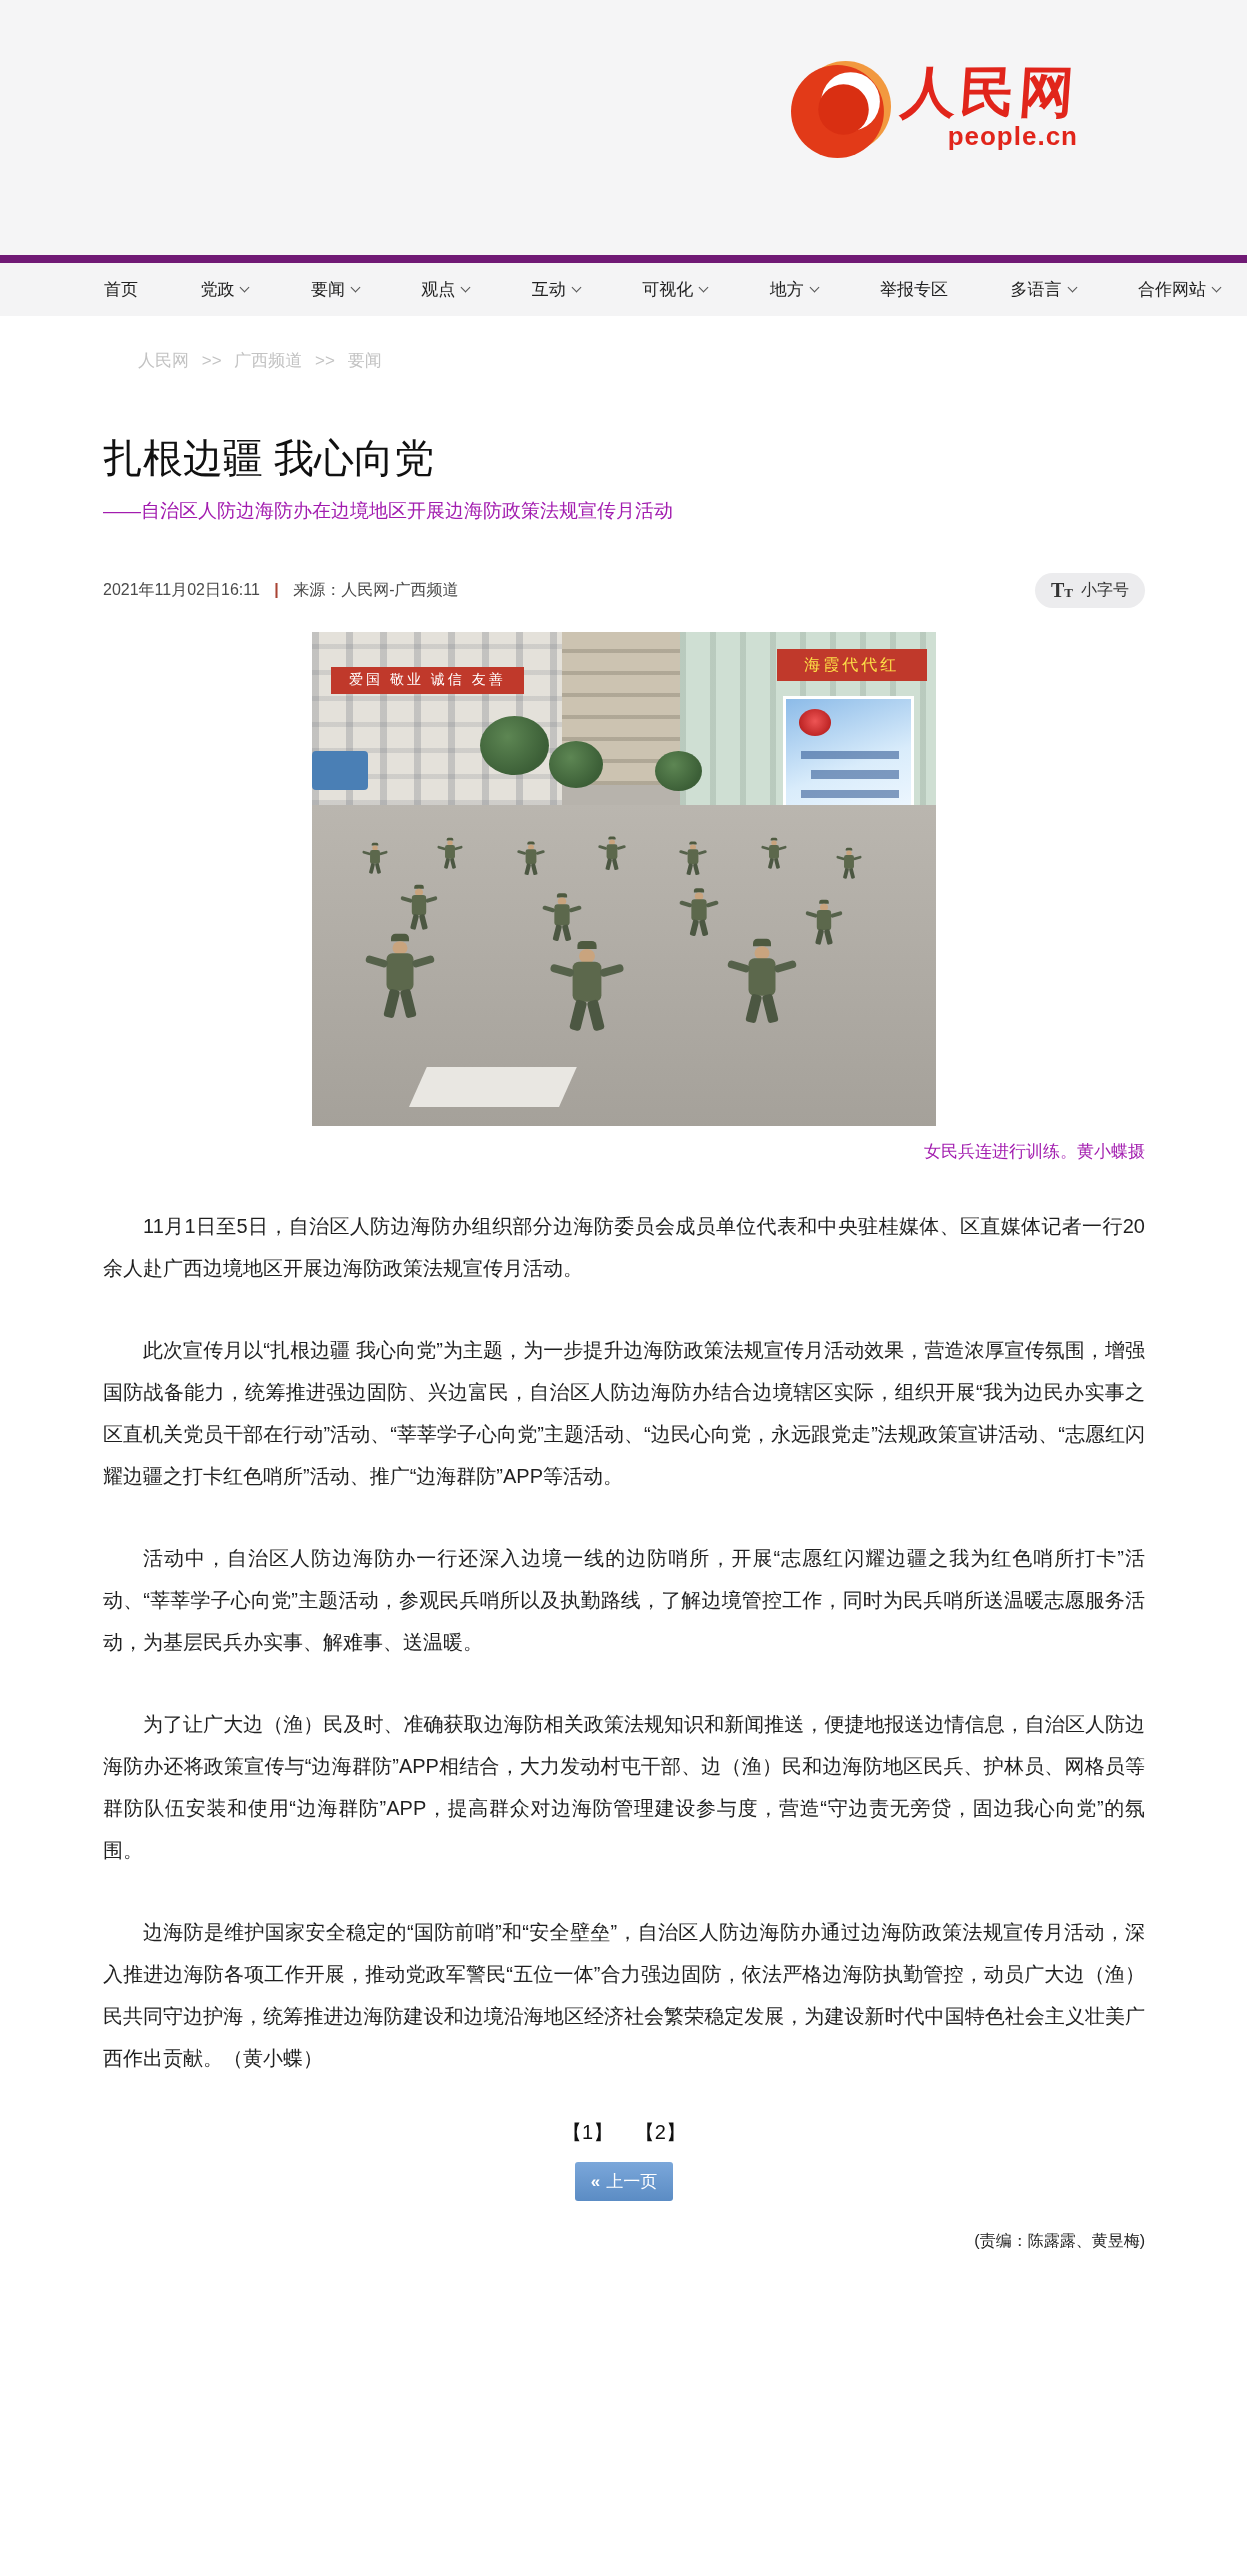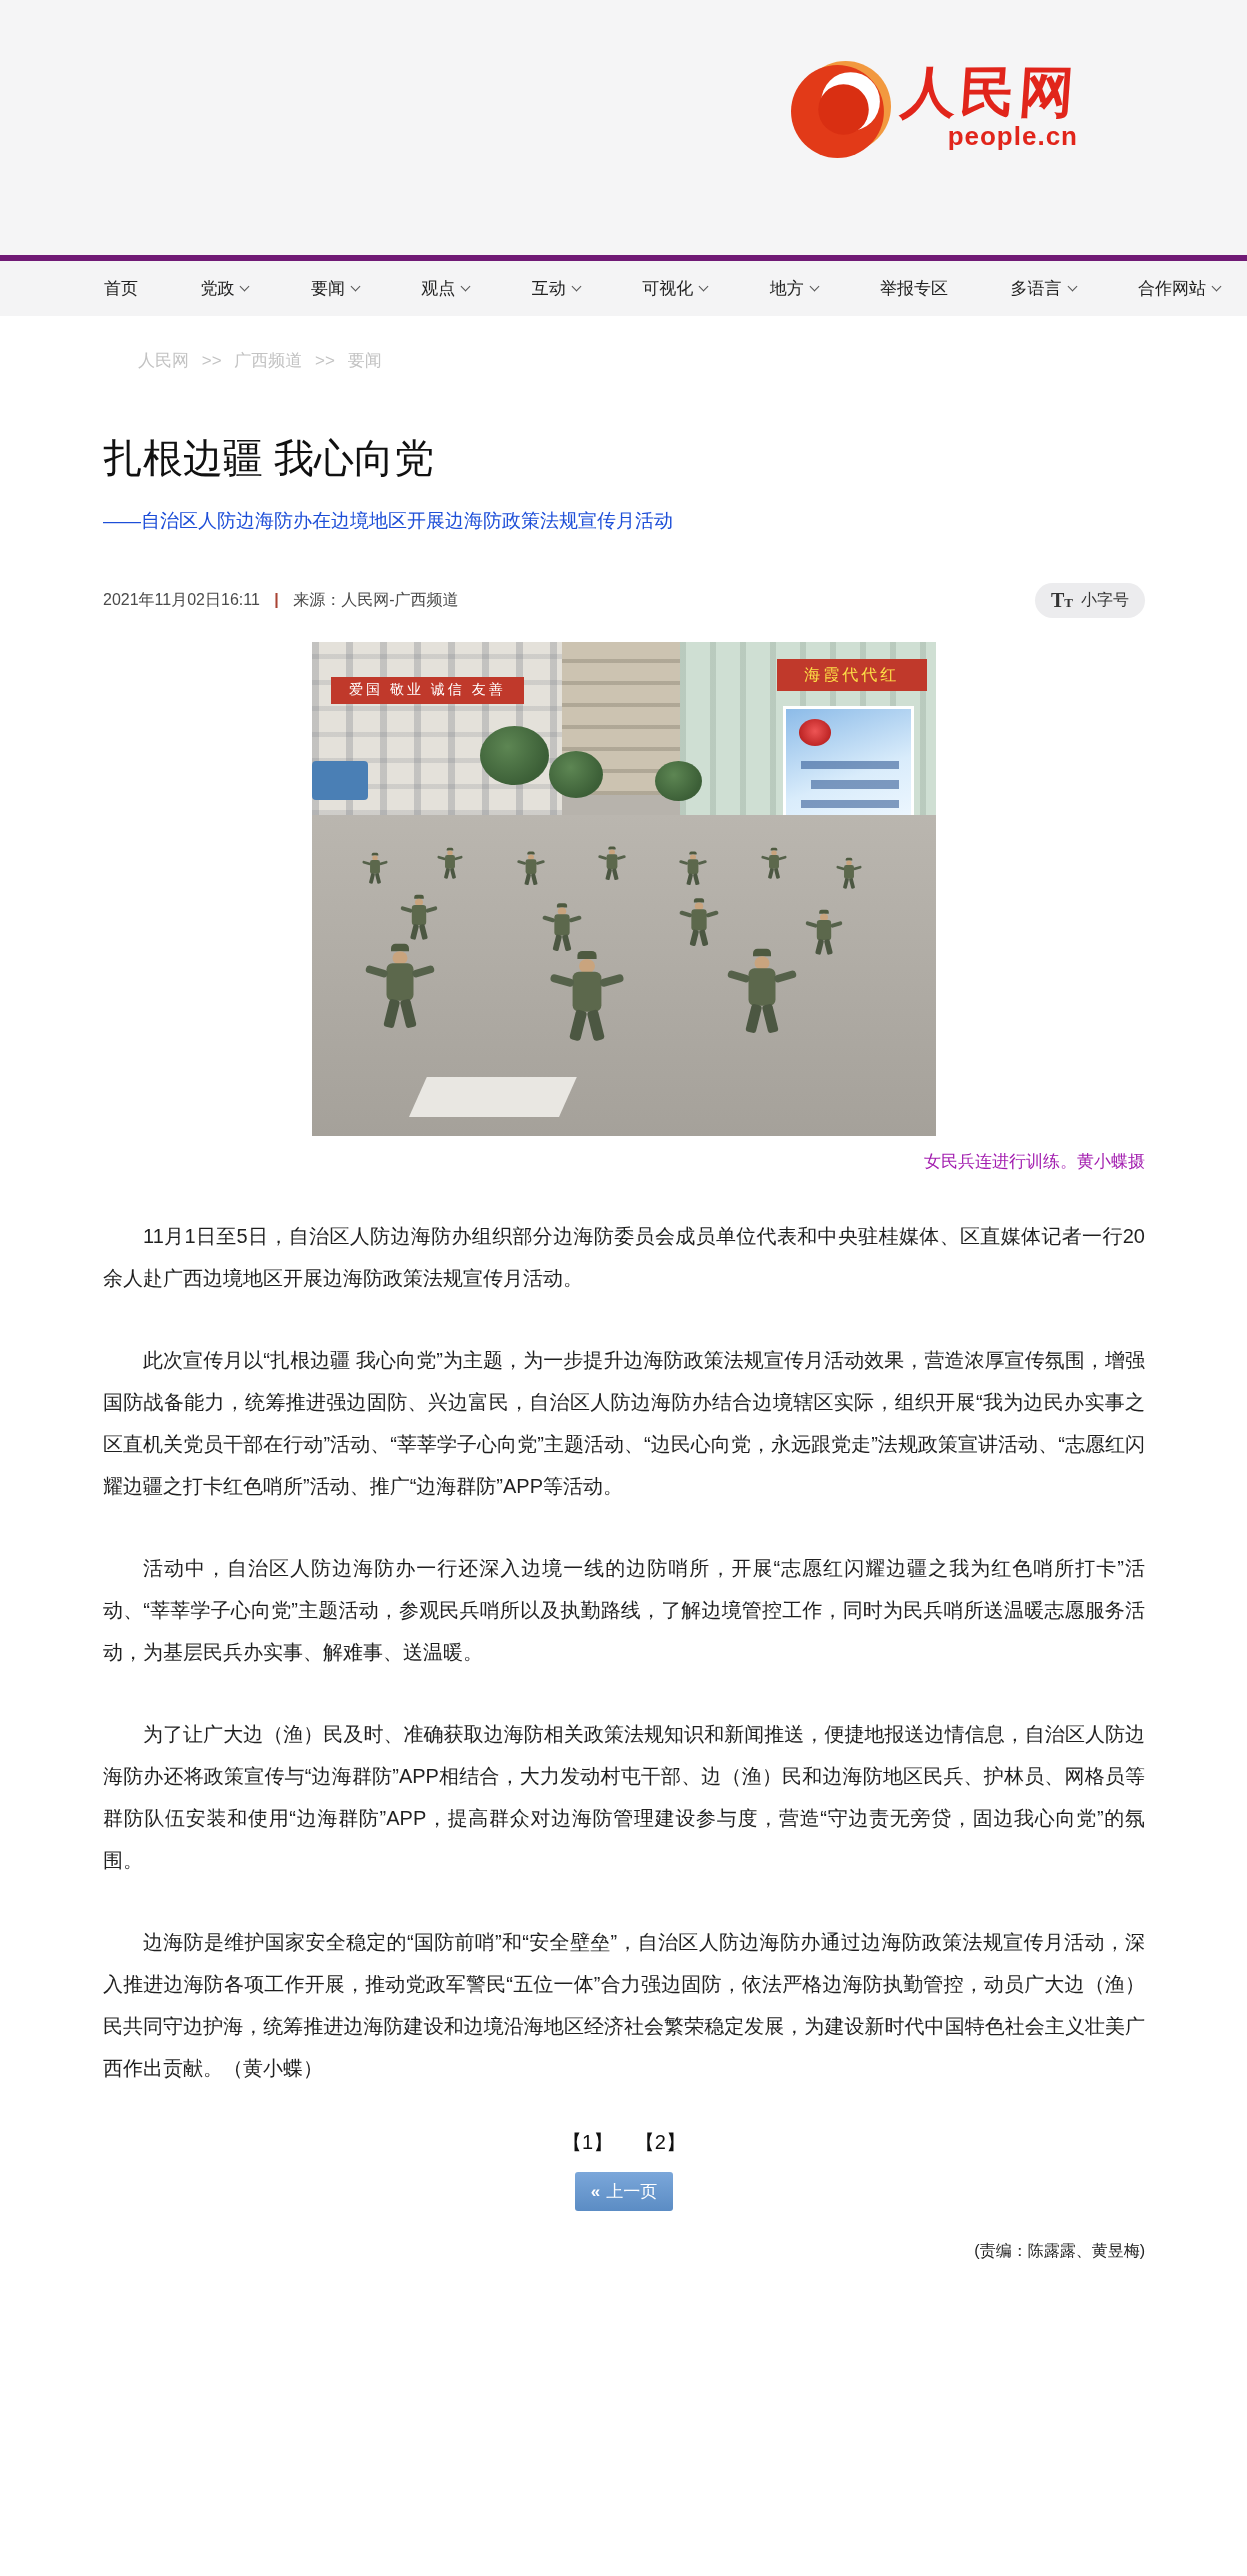--- a/index.html
+++ b/index.html
@@ -12,36 +12,36 @@
 
   
   .site-header { height:255px; background:#f5f5f6; position:relative; }
   .logo { position:absolute; top:59px; right:170px; display:flex; align-items:flex-start; gap:10px; cursor:pointer; }
   .logo-ball { width:101px; height:101px; }
   .logo-text { display:flex; flex-direction:column; align-items:flex-end; padding-top:6px; }
   .logo-cn { font-size:55px; font-weight:bold; color:#e1251b; letter-spacing:4px; transform:skewX(-4deg); line-height:1.0; }
   .logo-en { font-size:26px; font-weight:bold; color:#e1251b; line-height:1.1; margin-top:2px; letter-spacing:1px; }
 
   
-  .nav { height:61px; background:#f4f4f5; border-top:6px solid #701a75;
+  .nav { height:61px; background:#f4f4f5; border-top:8px solid #701a75;
          display:flex; align-items:center; justify-content:space-between;
          padding:0 28px 0 104px; }
   .nav-item { display:flex; align-items:center; font-size:17px; color:#222; cursor:pointer; white-space:nowrap; }
   .chev { width:7px; height:7px; border-right:1.5px solid #555; border-bottom:1.5px solid #555;
           transform:rotate(45deg); display:inline-block; margin-left:7px; margin-top:-4px; }
 
   
   .breadcrumb { margin:33px 0 0 138px; font-size:17px; color:#c3c3c3; }
   .breadcrumb a { color:#c3c3c3; text-decoration:none; cursor:pointer; }
   .bc-sep { margin:0 8px; }
 
   
   .col { width:1042px; margin:0 auto; }
   .art-title { margin-top:63px; font-size:40px; font-weight:500; color:#111; line-height:47px; }
-  .art-subtitle { margin-top:26px; font-size:19px; color:#1d4ed8; line-height:26px; }
+  .art-subtitle { margin-top:16px; font-size:19px; color:#a21caf; line-height:26px; }
 
   .meta-row { margin-top:49px; display:flex; align-items:center; justify-content:space-between; }
   .meta-left { font-size:16px; color:#4a4a4a; }
   .meta-sep { color:#a94434; margin:0 10px; font-weight:bold; }
   .fontsize-pill { background:#ececee; border-radius:18px; padding:6px 16px; display:flex; align-items:center;
                    font-size:16px; color:#333; cursor:pointer; }
   .tt-icon { font-family:"Liberation Serif","DejaVu Serif",serif; font-weight:bold; margin-right:8px; }
   .tt-icon .big { font-size:20px; }
   .tt-icon .small { font-size:13px; }
 

